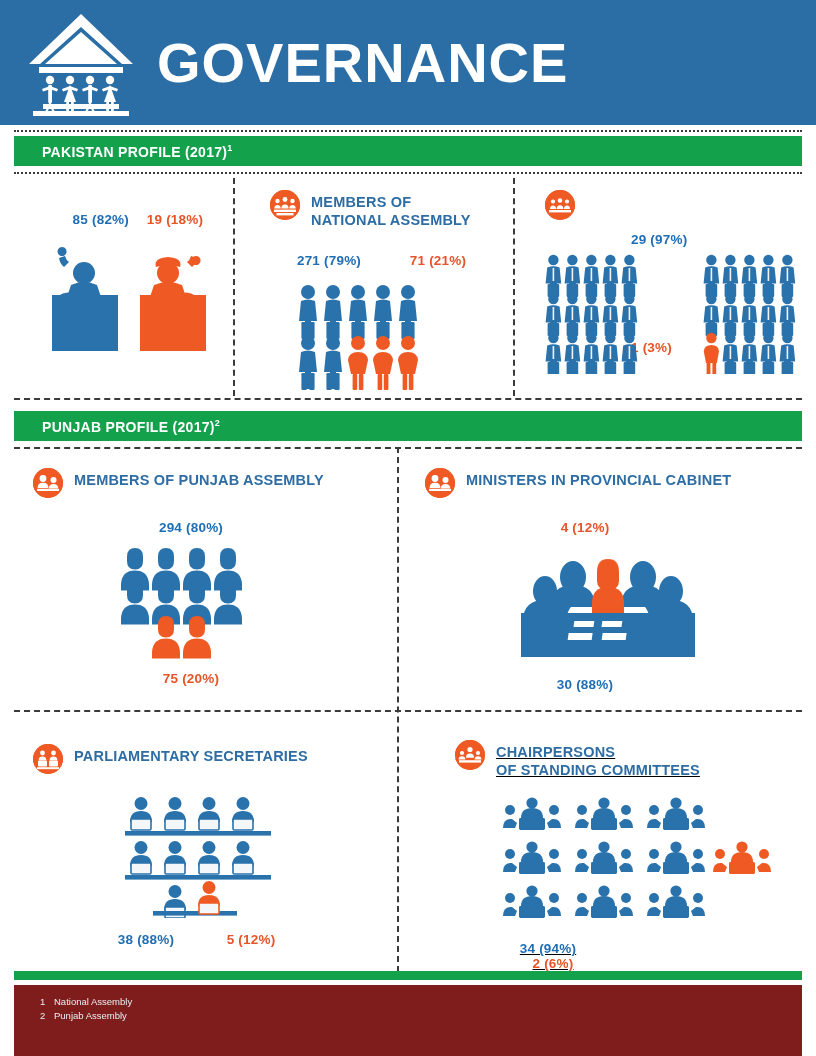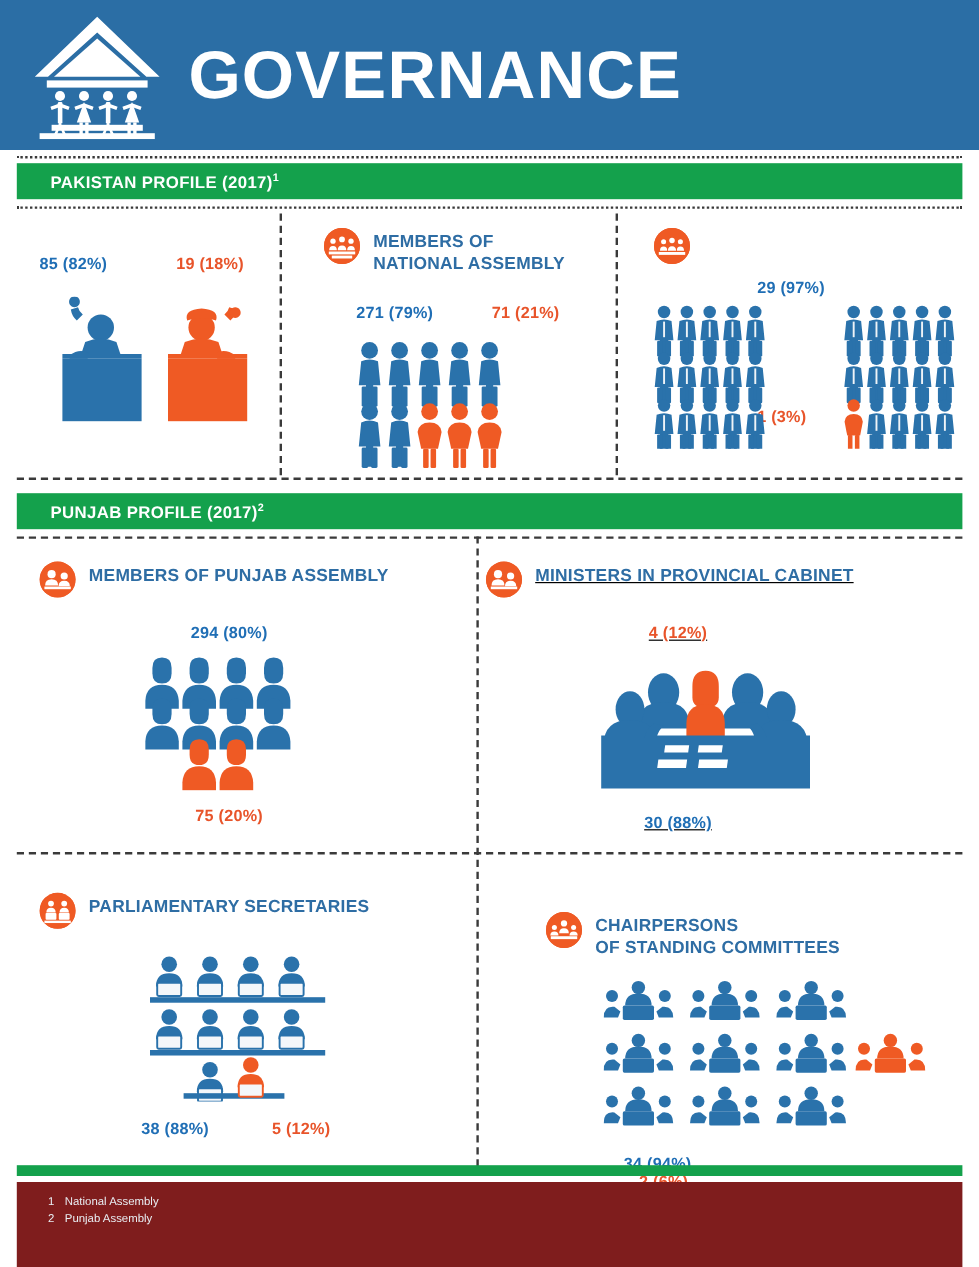--- a/index.html
+++ b/index.html
@@ -133,21 +133,21 @@
   </div>
   <div class="dot-h" style="left:14px;top:172px;width:788px;"></div>
 
   <div class="dash-v" style="left:233px;top:178px;height:218px;"></div>
   <div class="dash-v" style="left:513px;top:178px;height:218px;"></div>
   <div class="dash-h" style="left:14px;top:398px;width:788px;"></div>
 
   <div class="panel" style="left:33px;top:190px;width:196px;">
 
     <div class="row" style="margin-top:22px;">
-      <div class="num blue" style="width:96px;text-align:left;">85 (82%)</div>
+      <div class="num blue" style="width:96px;text-align:right;">85 (82%)</div>
       <div class="num orange" style="width:92px;text-align:center;">19 (18%)</div>
     </div>
 
     <div class="row" style="margin-top:20px;">
       <div style="width:96px;" class="center">
         <svg width="86" height="106" viewBox="0 0 86 106">
           <g fill="#2a72ab">
             <circle cx="46" cy="26" r="11"></circle>
             <path d="M26 20 q-4-3-5-9 l6-2 q1 4 4 6 z"></path>
             <path d="M24 9 a4.5 4.5 0 1 1 .1 0 z"></path>
@@ -376,21 +376,21 @@
         <g fill="#ef5a24">
           <use href="#bust" x="31" y="68"></use>
             <use href="#bust" x="62" y="68"></use>
         </g>
       </svg>
     </div>
 
     <div class="num orange" style="margin-top:8px;text-align:center;width:260px;margin-left:28px;">75 (20%)</div>
   </div>
 
-  <div class="panel" style="left:405px;top:468px;width:380px;text-decoration:underline;">
+  <div class="panel" style="left:425px;top:468px;width:380px;">
     <div class="panel-head">
       <div class="badge">
         <svg width="30" height="30" viewBox="0 0 30 30">
           <circle cx="15" cy="15" r="15" fill="#ef5a24"></circle>
           <g fill="#ffffff">
             <circle cx="10" cy="10.5" r="3.4"></circle>
               <path d="M4.6 20 q0-5.2 5.4-5.2 t5.4 5.2 z"></path>
             <circle cx="20.5" cy="12" r="3"></circle>
               <path d="M15.8 20.5 q0-4.6 4.7-4.6 t4.7 4.6 z"></path>
             <rect x="4" y="20.8" width="22" height="2.2"></rect>
@@ -496,21 +496,21 @@
         </g>
       </svg>
     </div>
 
     <div class="row" style="margin-top:10px;margin-left:58px;">
       <div class="num blue" style="width:110px;text-align:center;">38 (88%)</div>
       <div class="num orange" style="width:100px;text-align:center;">5 (12%)</div>
     </div>
   </div>
 
-  <div class="panel" style="left:455px;top:760px;width:350px;">
+  <div class="panel" style="left:455px;top:740px;width:350px;text-decoration:underline;">
     <div class="panel-head">
       <div class="badge">
         <svg width="30" height="30" viewBox="0 0 30 30">
           <circle cx="15" cy="15" r="15" fill="#ef5a24"></circle>
           <g fill="#ffffff">
             <circle cx="15" cy="9.5" r="2.6"></circle>
               <path d="M11 17.8 q0-4.2 4-4.2 t4 4.2 z"></path>
             <circle cx="7" cy="13" r="2.1"></circle>
               <path d="M3.6 19.6 q0-3.4 3.4-3.4 t3.4 3.4 z"></path>
             <circle cx="23" cy="13" r="2.1"></circle>

